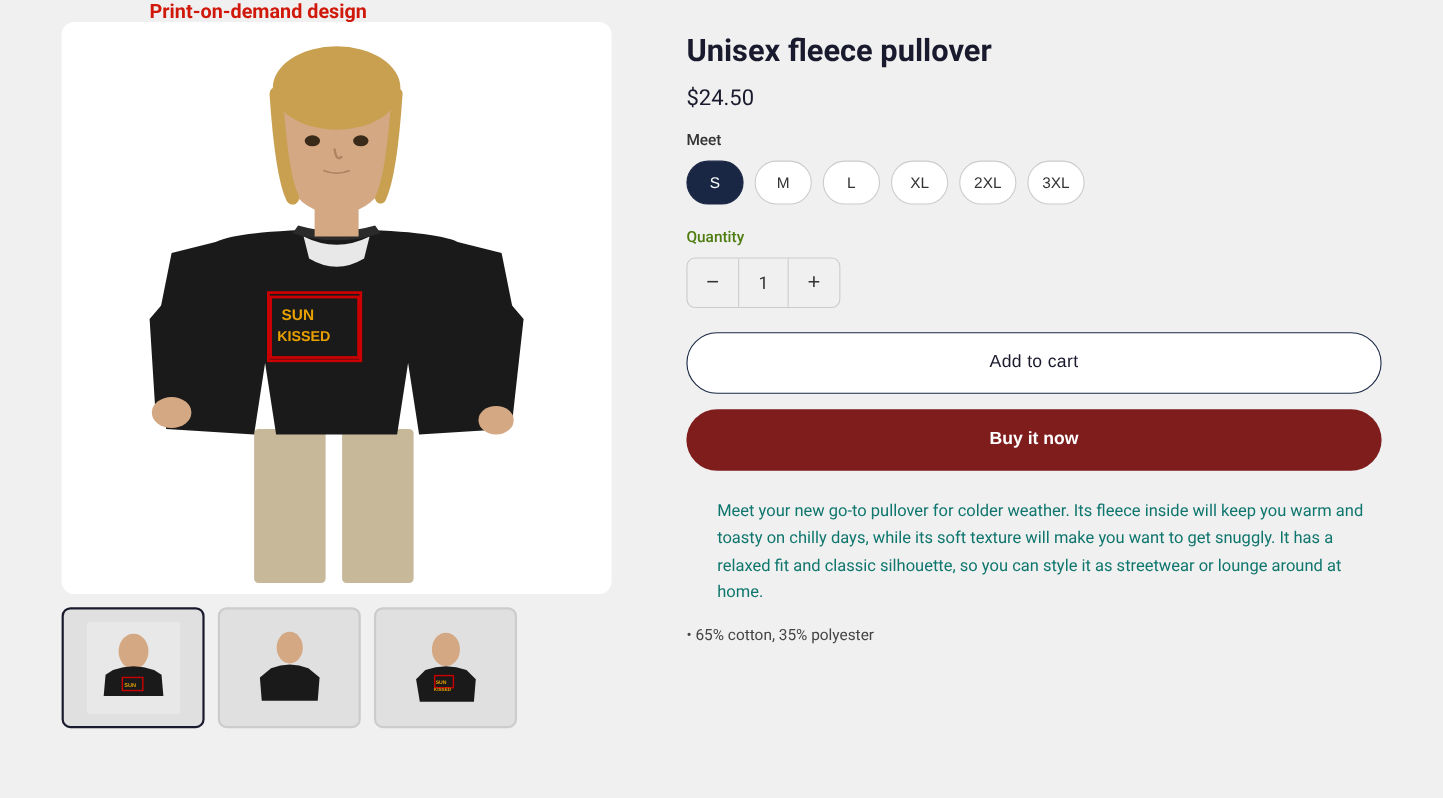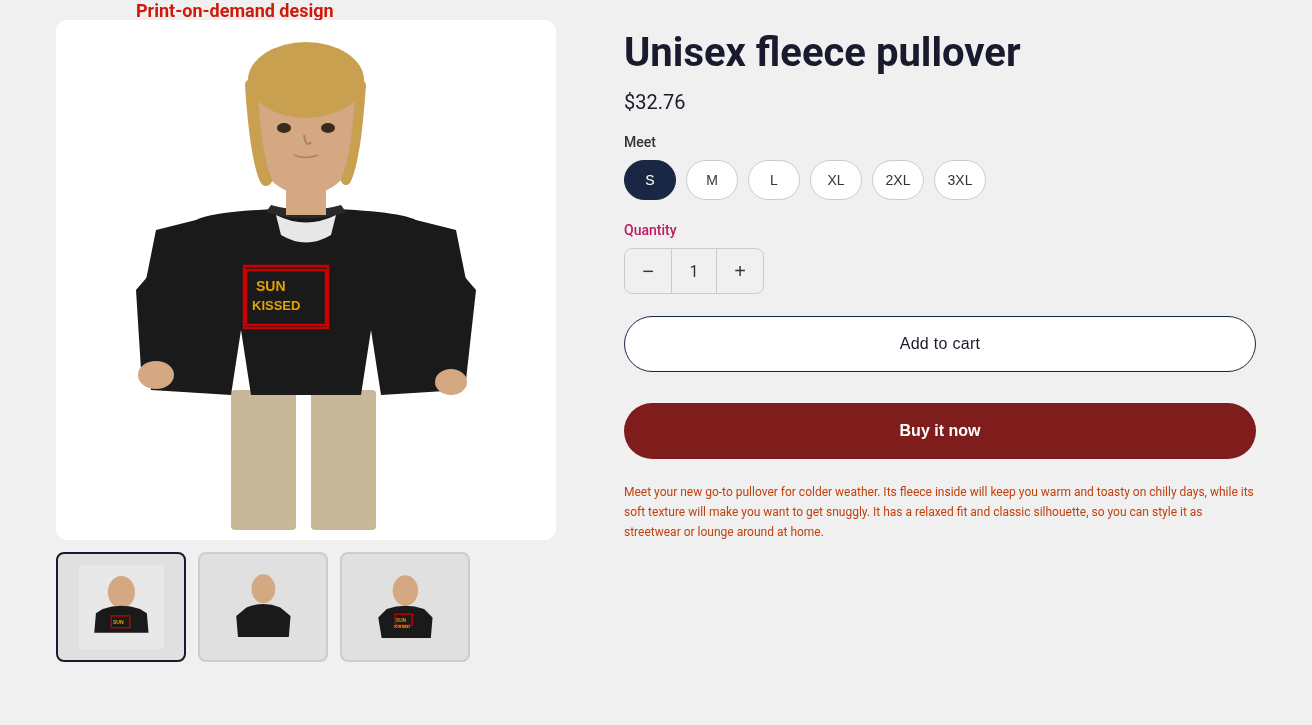--- a/index.html
+++ b/index.html
@@ -76,21 +76,21 @@
     .product-details {
       flex: 1;
       padding-top: 10px;
     }
     .brand-name {
       font-size: 14px;
       color: #555;
       margin-bottom: 8px;
     }
     .product-title {
-      font-size: 40px;
+      font-size: 28px;
       font-weight: 700;
       color: #1a1a2e;
       margin-bottom: 14px;
       line-height: 1.15;
     }
     .product-price {
       font-size: 20px;
       color: #1a1a2e;
       margin-bottom: 20px;
     }
@@ -120,21 +120,21 @@
       align-items: center;
       justify-content: center;
     }
     .size-btn.selected {
       background: #1a2744;
       color: #fff;
       border-color: #1a2744;
     }
     .quantity-label {
       font-size: 14px;
-      color: #be185d;
+      color: #4d7c0f;
       margin-bottom: 10px;
       font-weight: 500;
     }
     .quantity-control {
       display: flex;
       align-items: center;
       border: 1.5px solid #ccc;
       border-radius: 8px;
       width: 140px;
       height: 46px;
@@ -168,40 +168,41 @@
     .add-to-cart-btn {
       width: 100%;
       height: 56px;
       border-radius: 999px;
       border: 1.5px solid #1a2744;
       background: #fff;
       font-size: 16px;
       font-weight: 500;
       color: #1a1a2e;
       cursor: pointer;
-      margin-bottom: 31px;
+      margin-bottom: 14px;
       letter-spacing: 0.3px;
     }
     .buy-now-btn {
       width: 100%;
       height: 56px;
       border-radius: 999px;
       border: none;
       background: #7f1d1d;
       font-size: 16px;
       font-weight: 600;
       color: #fff;
       cursor: pointer;
       margin-bottom: 24px;
     }
     .product-description {
-      font-size: 12px;
-      color: #c2410c;
+      font-size: 15px;
+      color: #0f766e;
       line-height: 1.65;
       margin-bottom: 16px;
+      margin-left: 28px;
     }
     .product-feature {
       font-size: 14px;
       color: #444;
       line-height: 1.65;
     }
 
     
     .annotation-wrapper {
       position: absolute;
@@ -318,21 +319,21 @@
           </svg>
         </div>
       </div>
     </div>
 
     <div class="product-details">
 
 
       <h1 class="product-title">Unisex fleece pullover</h1>
 
-      <div class="product-price">$32.76</div>
+      <div class="product-price">$24.50</div>
 
       <div class="option-label">Meet</div>
 
       <div class="size-options">
         <button class="size-btn selected">S</button>
         <button class="size-btn">M</button>
         <button class="size-btn">L</button>
         <button class="size-btn">XL</button>
         <button class="size-btn">2XL</button>
         <button class="size-btn">3XL</button>
@@ -345,16 +346,17 @@
         <div class="qty-value">1</div>
         <button class="qty-btn">+</button>
       </div>
 
       <button class="add-to-cart-btn">Add to cart</button>
 
       <button class="buy-now-btn">Buy it now</button>
 
       <p class="product-description">Meet your new go-to pullover for colder weather. Its fleece inside will keep you warm and toasty on chilly days, while its soft texture will make you want to get snuggly. It has a relaxed fit and classic silhouette, so you can style it as streetwear or lounge around at home.</p>
 
+      <p class="product-feature">• 65% cotton, 35% polyester</p>
 
     </div>
   </div>
 </div>
 
 </body></html>

